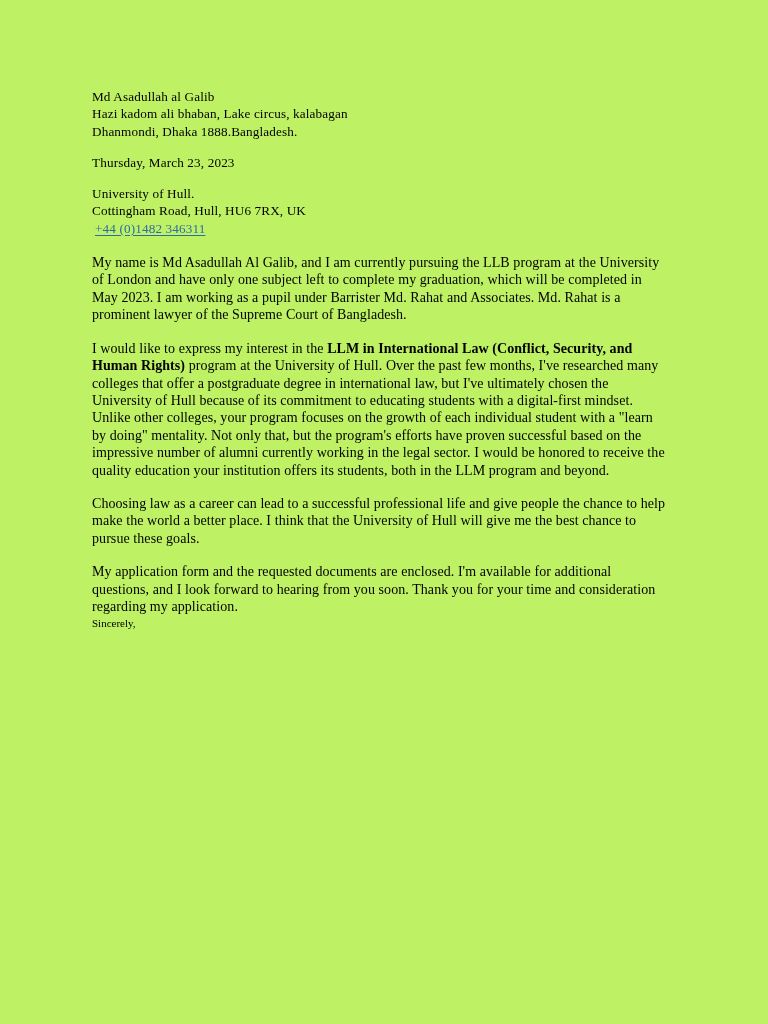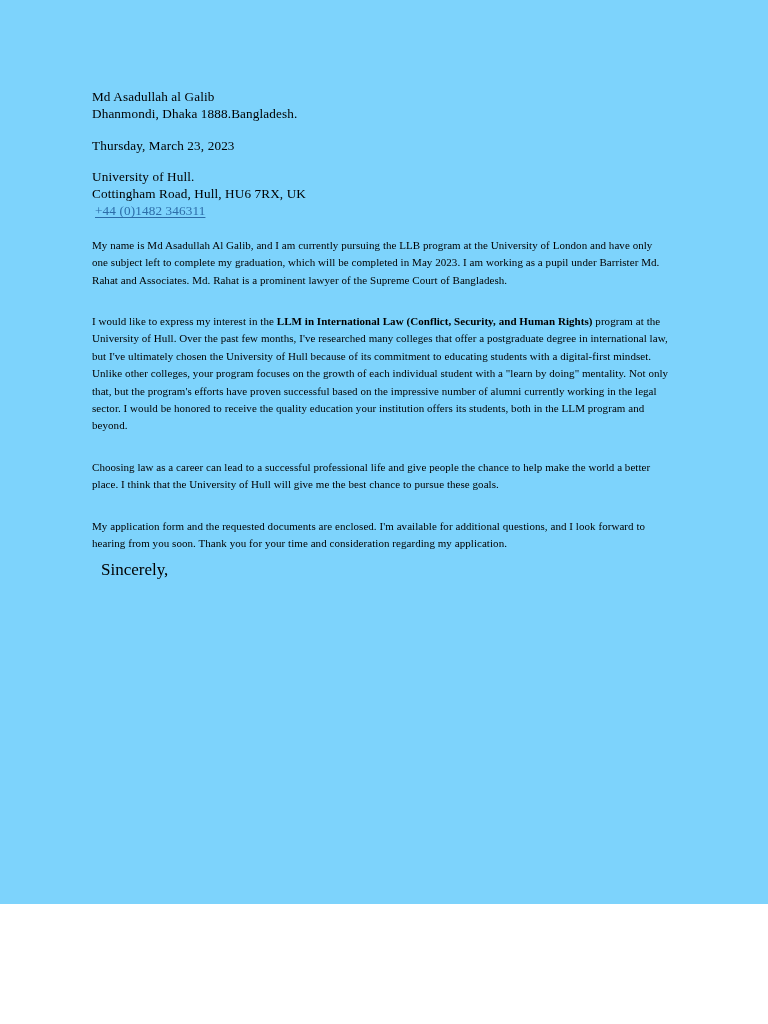--- a/index.html
+++ b/index.html
@@ -13,22 +13,22 @@
     height: 1024px;
     overflow: hidden;
     font-family: "Liberation Serif", "DejaVu Serif", serif;
     color: #000000;
     -webkit-font-smoothing: antialiased;
   }
 
   .page {
     position: relative;
     width: 768px;
-    height: 904px;
-    background: #7dd3fc;
+    height: 1024px;
+    background: #bef264;
     box-sizing: border-box;
   }
 
   .letter {
     position: absolute;
     left: 92px;
     top: 88px;
     width: 578px;
   }
 
@@ -37,29 +37,29 @@
     line-height: 17.3px;
     letter-spacing: 0.01em;
     margin: 0;
   }
 
   .block + .block {
     margin-top: 14px;
   }
 
   .para {
-    font-size: 11px;
+    font-size: 14px;
     line-height: 17.4px;
     text-align: left;
     margin: 0;
     letter-spacing: 0.005em;
   }
 
   .para + .para {
-    margin-top: 24px;
+    margin-top: 16px;
   }
 
   .spacer-before {
     margin-top: 17px;
   }
 
   .line {
     display: block;
     white-space: pre;
   }
@@ -71,33 +71,34 @@
     text-decoration: underline;
     text-underline-offset: 2px;
     cursor: pointer;
   }
 
   .bold {
     font-weight: bold;
   }
 
   .sig {
-    font-size: 17px;
+    font-size: 11px;
     line-height: 17.3px;
-    margin: 9px;
+    margin: 0;
   }
 </style>
 </head>
 <body>
 
 <div class="page">
   <div class="letter">
 
     <div class="block">
       <span class="line">Md Asadullah al Galib</span>
+      <span class="line">Hazi kadom ali bhaban, Lake circus, kalabagan</span>
       <span class="line">Dhanmondi, Dhaka 1888.Bangladesh.</span>
     </div>
 
     <div class="block">
       <span class="line">Thursday, March 23, 2023</span>
     </div>
 
     <div class="block">
       <span class="line">University of Hull.</span>
       <span class="line">Cottingham Road, Hull, HU6 7RX, UK</span>

